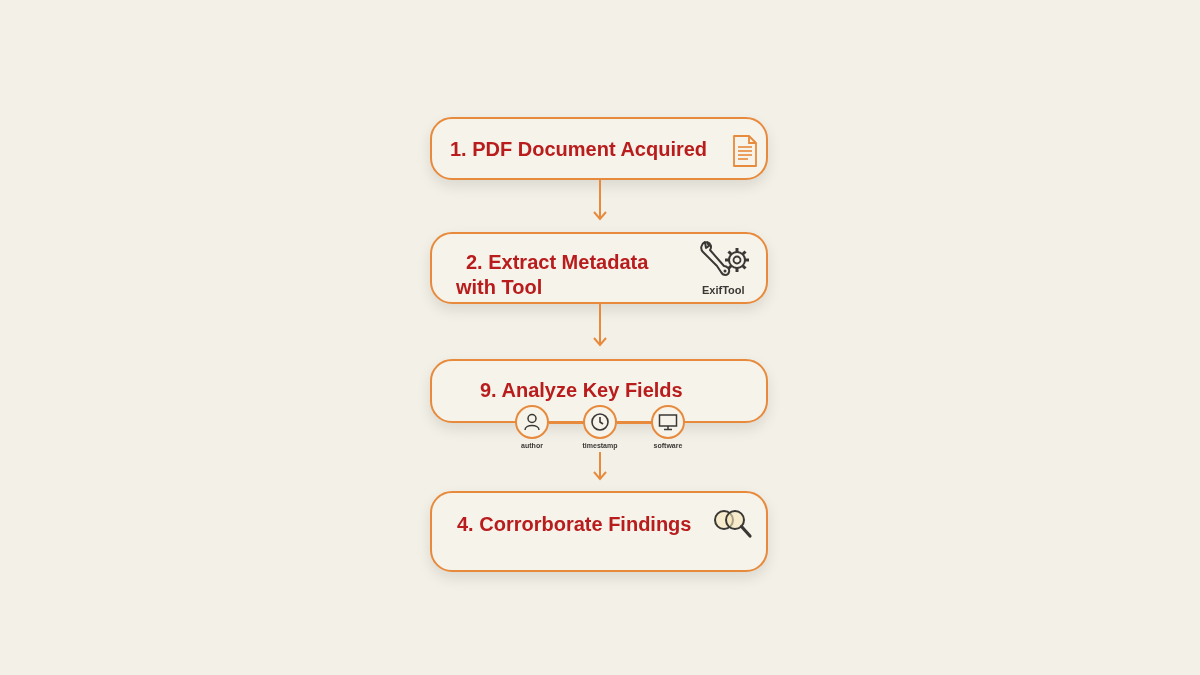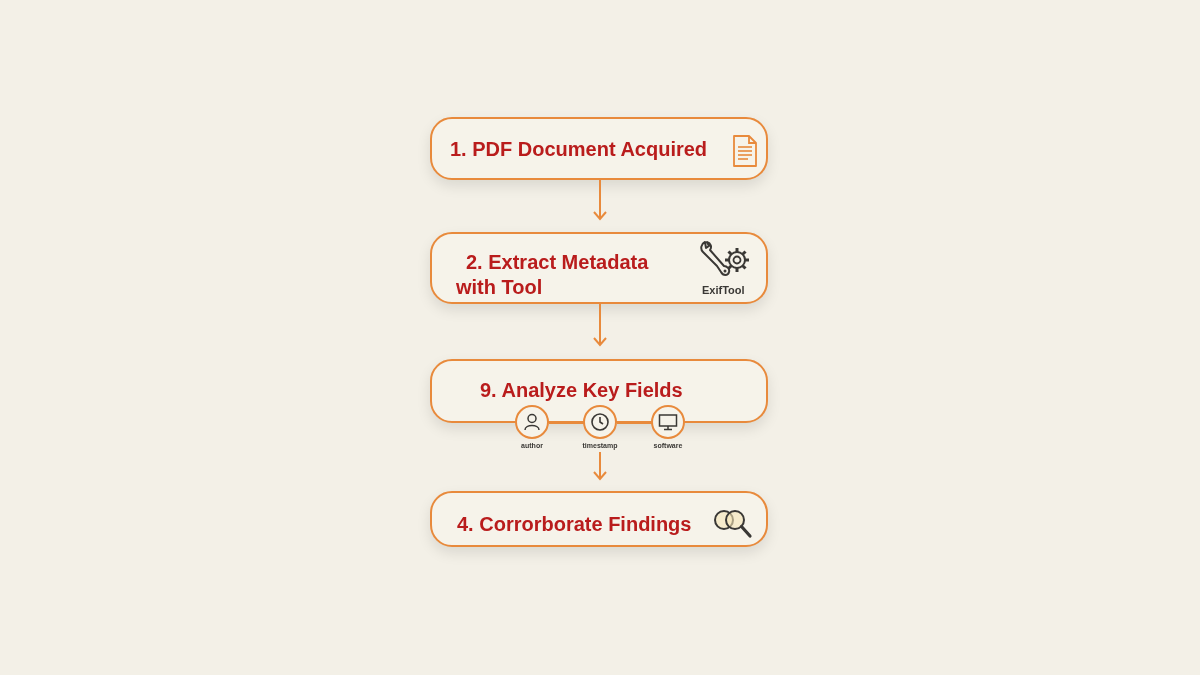--- a/index.html
+++ b/index.html
@@ -141,21 +141,21 @@
     <line x1="6" y1="17.5" x2="14" y2="17.5" stroke="#3a3835" stroke-width="1.5"></line>
   </svg>
 </div>
 <span class="field-label" style="left:638px; top:442px;">software</span>
 
 <svg class="arrow" style="top:452px;" height="30" viewBox="0 0 14 30">
   <line x1="7" y1="0" x2="7" y2="27" stroke="#e88a3c" stroke-width="2"></line>
   <polyline points="1,20 7,27 13,20" fill="none" stroke="#e88a3c" stroke-width="2"></polyline>
 </svg>
 
-<div class="box" style="top:491px; height:56px;">
+<div class="box" style="top:491px; height:81px;">
   <span class="box-text" style="left:25px; top:19px;">4. Corrorborate Findings</span>
   <span class="icon" style="left:280px; top:13px;">
     <svg width="44" height="36" viewBox="0 0 44 36">
       <circle cx="12" cy="14" r="9" fill="#f7e6b8" fill-opacity="0.6" stroke="#3a3835" stroke-width="2"></circle>
       <circle cx="23" cy="14" r="9" fill="#f7e6b8" fill-opacity="0.6" stroke="#3a3835" stroke-width="2"></circle>
       <line x1="29.5" y1="20.5" x2="38" y2="30" stroke="#3a3835" stroke-width="3.2" stroke-linecap="round"></line>
     </svg>
   </span>
 </div>
 

